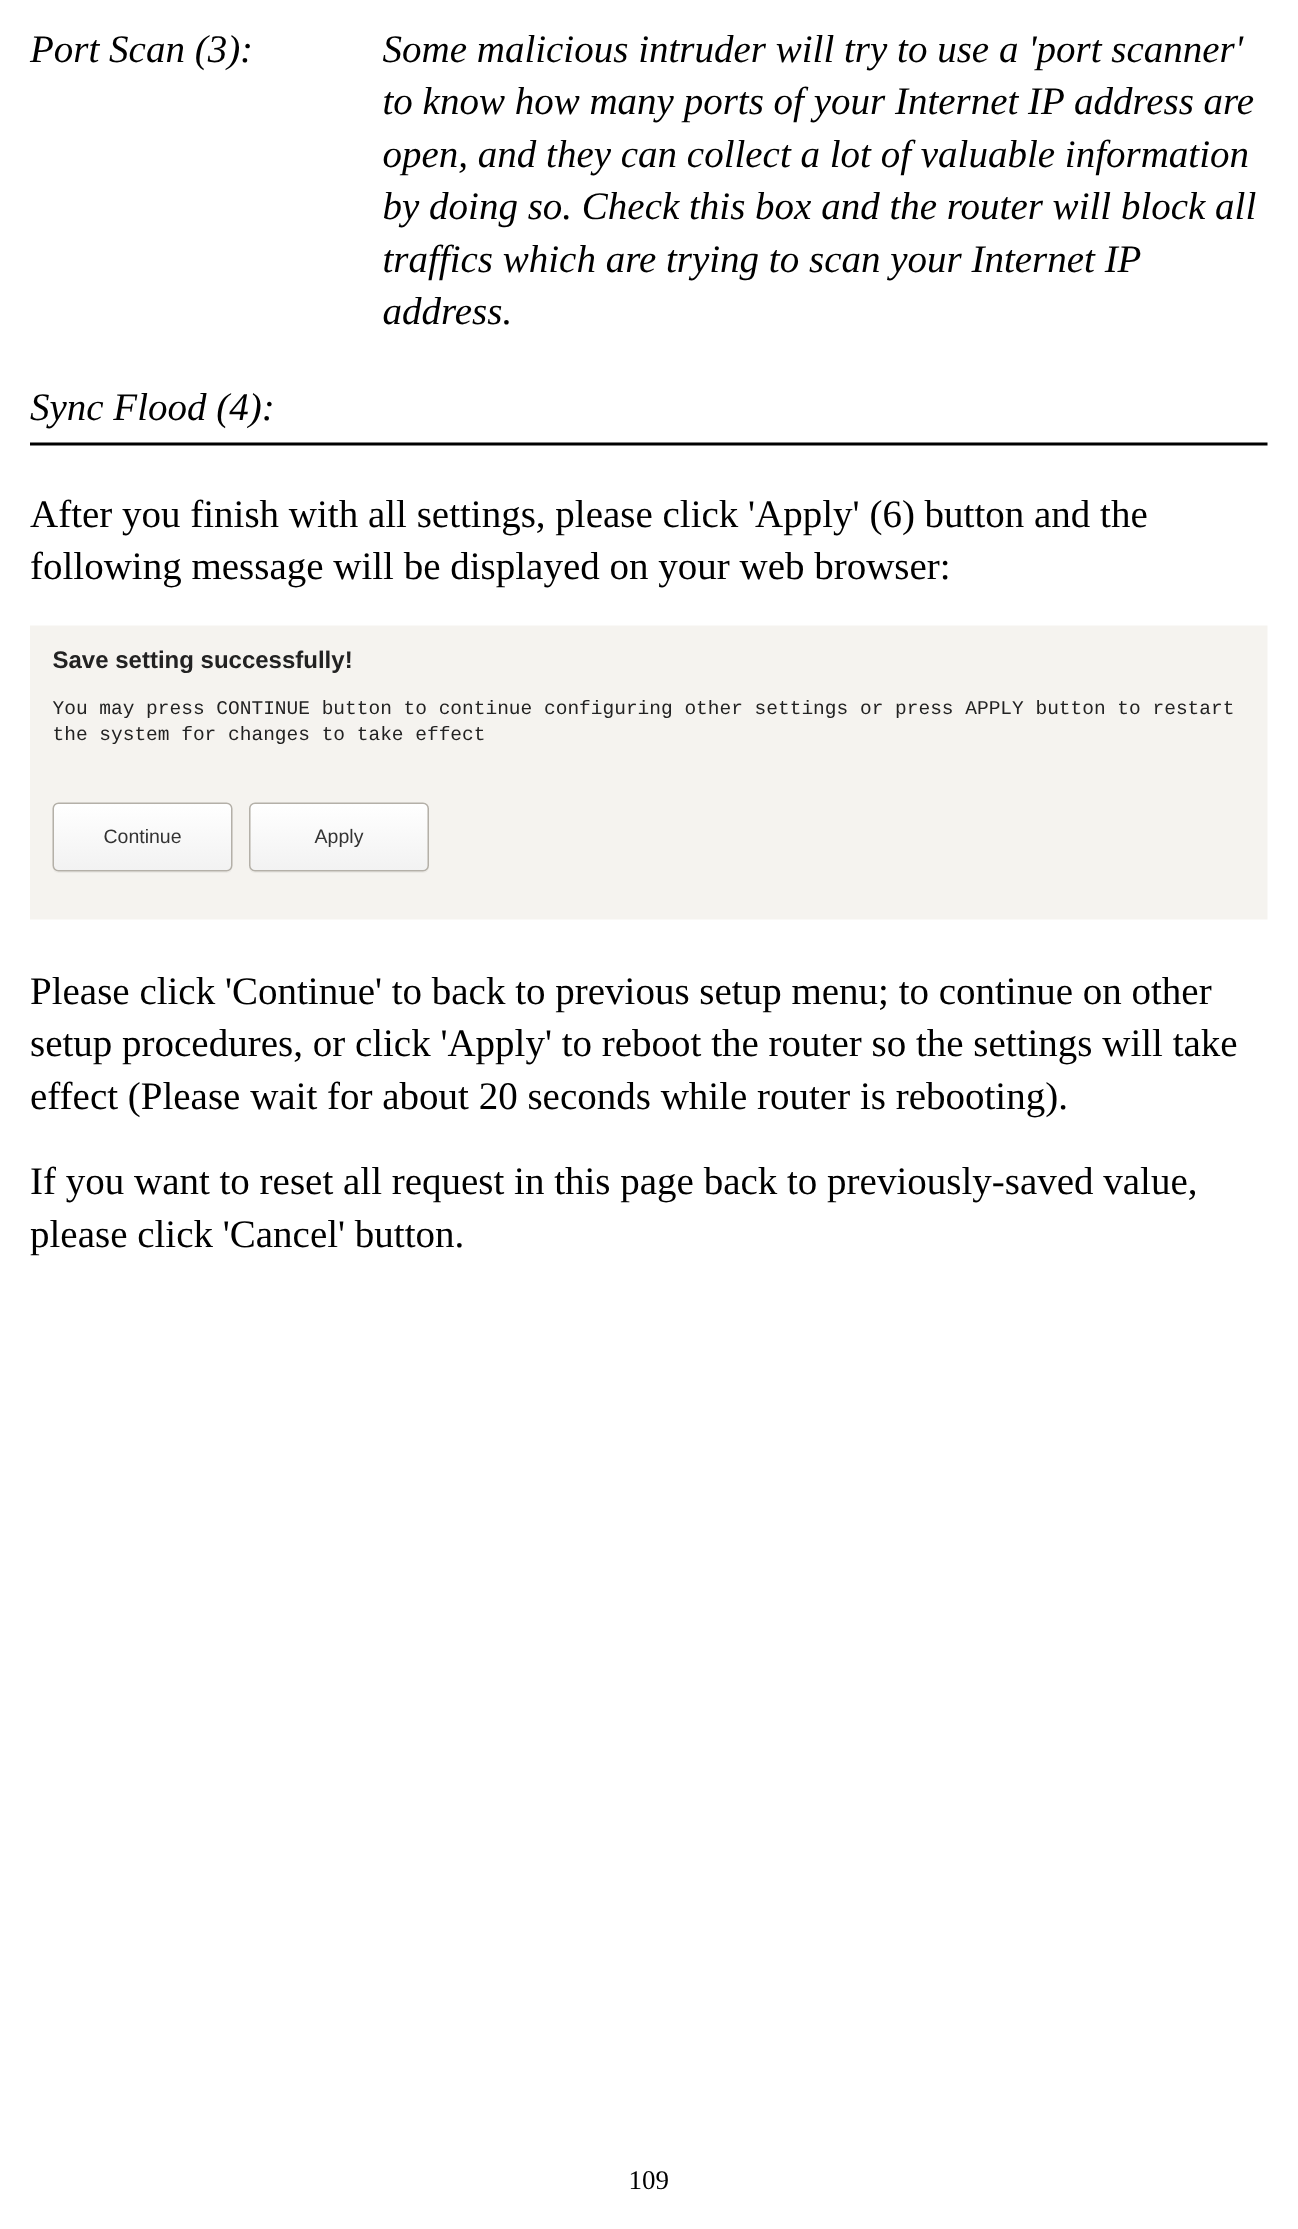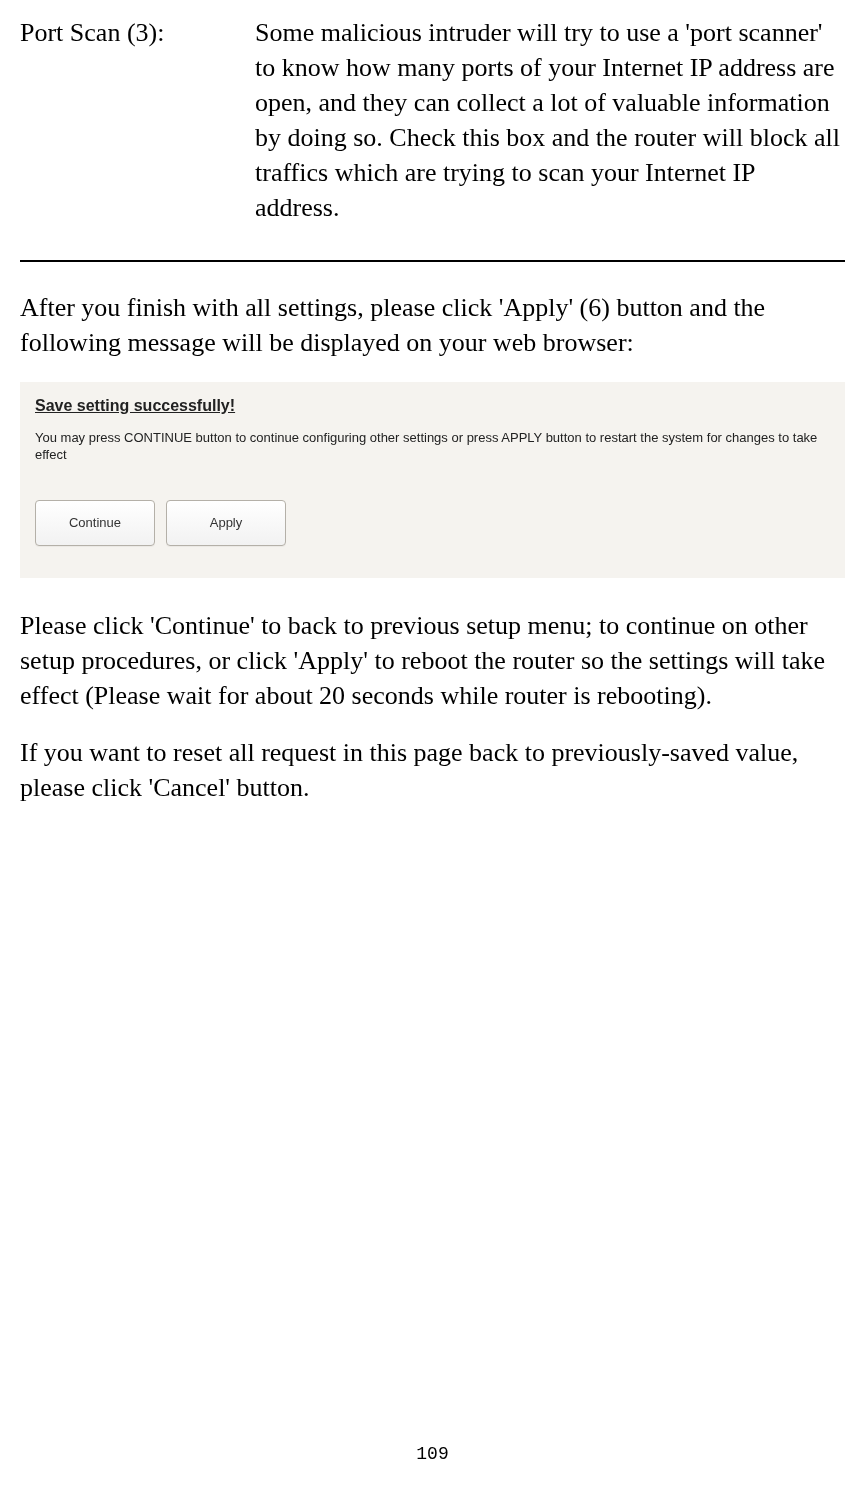--- a/index.html
+++ b/index.html
@@ -10,20 +10,21 @@
     body {
       font-family: "Times New Roman", Times, serif;
       background: #fff;
       color: #000;
       width: 865px;
       height: 1486px;
       padding: 15px 20px 10px 20px;
       position: relative;
     }
     .definitions {
+      font-style: italic;
       border-bottom: 2px solid #000;
       margin-bottom: 28px;
     }
     .def-row {
       display: flex;
       margin-bottom: 28px;
     }
     .def-row:last-child {
       margin-bottom: 6px;
     }
@@ -48,24 +49,23 @@
       background: #f5f3ef;
       padding: 15px 15px 32px 15px;
       margin-bottom: 30px;
     }
     .save-heading {
       font-family: Arial, Helvetica, sans-serif;
       font-weight: bold;
       font-size: 16px;
       color: #222;
       margin-bottom: 14px;
-      text-decoration: underline;
     }
     .save-subtext {
-      font-family: Liberation Sans, sans-serif;
+      font-family: Liberation Mono, monospace;
       font-size: 13px;
       color: #222;
       line-height: 1.35;
       margin-bottom: 36px;
     }
     .save-buttons {
       display: flex;
       gap: 11px;
     }
     .ui-btn {
@@ -82,33 +82,34 @@
       justify-content: center;
       box-shadow: 0 1px 0 rgba(0,0,0,0.04);
       cursor: pointer;
     }
     .page-number {
       position: absolute;
       bottom: 22px;
       left: 0;
       right: 0;
       text-align: center;
-      font-family: Liberation Mono, monospace;
+      font-family: Liberation Serif, serif;
       font-size: 18px;
     }
   </style>
 </head>
 <body>
 
 <div class="definitions">
   <div class="def-row">
     <div class="def-label">Port Scan (3):</div>
     <div class="def-desc">Some malicious intruder will try to use a 'port scanner' to know how many ports of your Internet IP address are open, and they can collect a lot of valuable information by doing so. Check this box and the router will block all traffics which are trying to scan your Internet IP address.</div>
   </div>
   <div class="def-row">
+    <div class="def-label">Sync Flood (4):</div>
   </div>
 </div>
 
 <p class="body-text">After you finish with all settings, please click 'Apply' (6) button and the following message will be displayed on your web browser:</p>
 
 <div class="save-panel">
   <div class="save-heading">Save setting successfully!</div>
   <div class="save-subtext">You may press CONTINUE button to continue configuring other settings or press APPLY button to restart the system for changes to take effect</div>
   <div class="save-buttons">
     <div class="ui-btn">Continue</div>

